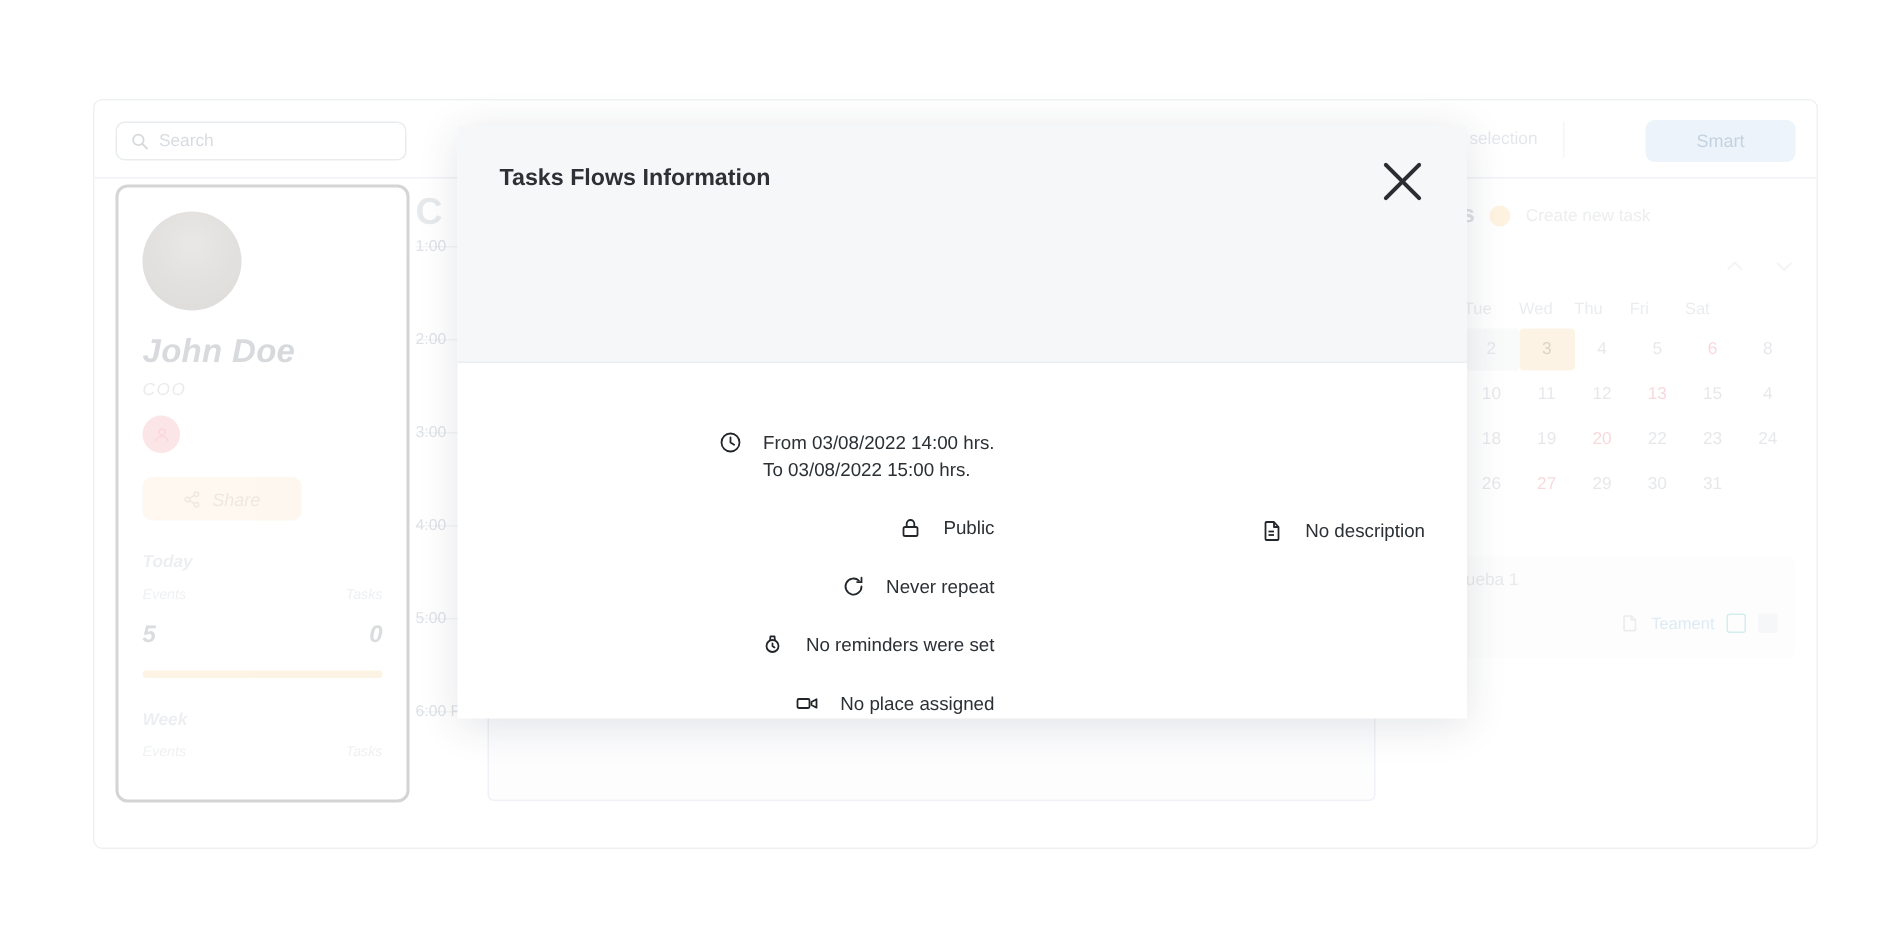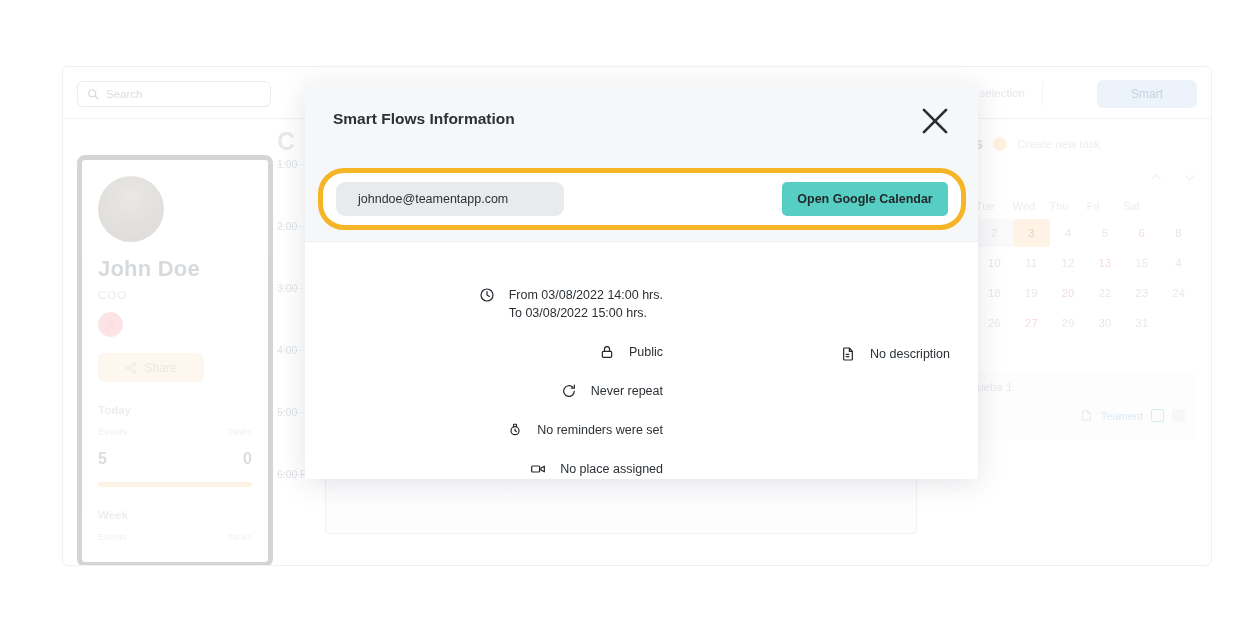--- a/index.html
+++ b/index.html
@@ -48,25 +48,26 @@
   .smart-btn {
     position: absolute; right: 14px; top: 13px;
     width: 100px; height: 28px;
     background: #dbe9f6; border-radius: 6px;
     display: flex; align-items: center; justify-content: center;
     font-size: 12px; color: #8aa7c2; opacity: .5;
   }
 
   
   .profile-card {
-    position: absolute; left: 14px; top: 88px;
+    position: absolute; left: 14px; top: 56px;
     width: 196px; height: 412px;
-    background: #fff; border: 5px solid #737373;
+    background: #fff; border: 2px solid #737373;
     border-radius: 8px; padding: 16px;
     opacity: .30;
+    font-style: italic;
   }
   .avatar {
     width: 66px; height: 66px; border-radius: 50%;
     background: radial-gradient(circle at 50% 34%, #b9b3ab 0%, #a39d95 45%, #8e8a83 100%);
     margin-bottom: 14px;
   }
   .p-name { font-size: 22px; font-weight: 700; color: #7e868f; letter-spacing: .2px; }
   .p-role { font-size: 11.5px; color: #b6bcc3; margin-top: 7px; letter-spacing: 1px; }
   .p-badge {
     width: 25px; height: 25px; border-radius: 50%;
@@ -379,33 +380,29 @@
         <span class="sq teal"></span>
         <span class="sq gray"></span>
       </div>
     </div>
   </div>
 </div>
 
 <div id="modal">
 
   <div class="modal-top">
-    <div class="modal-title">Smart Flows Information</div>
+    <div class="modal-title">Tasks Flows Information</div>
     <svg class="close-btn" viewBox="0 0 24 24" fill="none" stroke="#2a2e33" stroke-width="1.7" stroke-linecap="round">
       <line x1="5" y1="5" x2="19" y2="19"></line>
         <line x1="19" y1="5" x2="5" y2="19"></line>
     </svg>
   </div>
 
   <div class="strip-bg"></div>
 
-  <div class="hl-strip">
-    <div class="email-pill">johndoe@teamentapp.com</div>
-    <div class="gcal-btn">Open Google Calendar</div>
-  </div>
 
   <div class="details">
     <div class="col-left">
 
       <div class="d-row">
         <svg class="d-ic" viewBox="0 0 24 24" fill="none" stroke="#22262b" stroke-width="1.8">
           <circle cx="12" cy="12" r="9"></circle>
             <polyline points="12 6.8 12 12 15.6 14.2" stroke-linecap="round"></polyline>
         </svg>
         <span class="d-txt">

